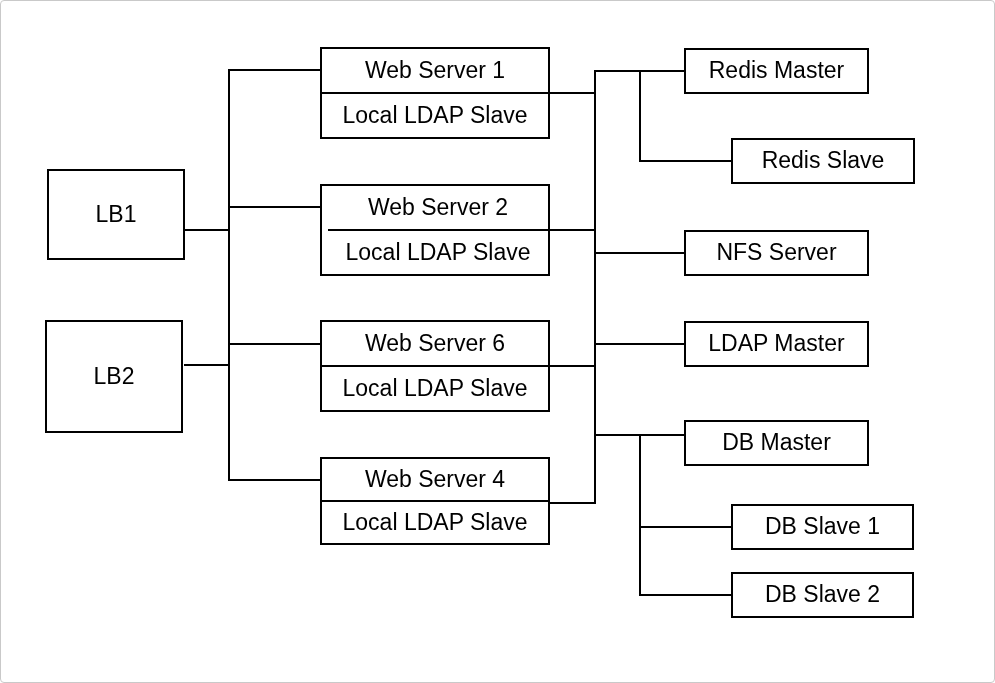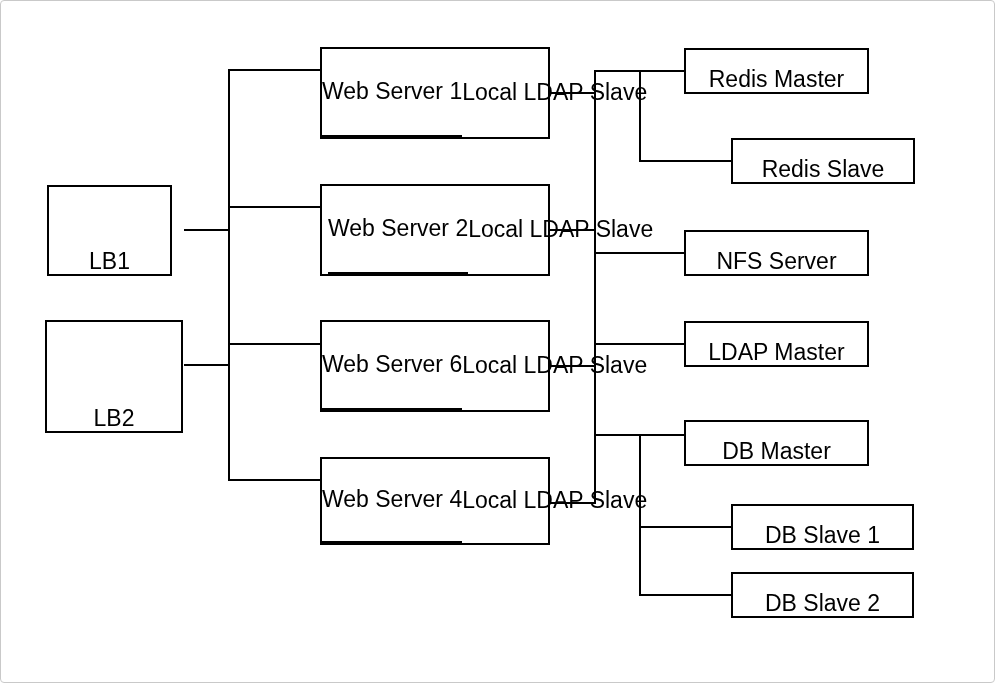--- a/index.html
+++ b/index.html
@@ -30,41 +30,42 @@
     stroke: var(--line-color, #000000);
     stroke-width: 2;
     fill: none;
   }
   .node {
     position: absolute;
     box-sizing: border-box;
     background: var(--box-fill, #ffffff);
     border: 2px solid var(--line-color, #000000);
     display: flex;
-    align-items: flex-end;
+    align-items: center;
     justify-content: center;
     font-size: 23px;
     line-height: 1.1;
     white-space: nowrap;
   }
   .node.stack {
+    flex-direction: column;
     align-items: stretch;
     justify-content: flex-start;
   }
   .cell {
     flex: 1;
     display: flex;
     align-items: center;
     justify-content: center;
   }
   .cell.top {
     border-bottom: 2px solid var(--line-color, #000000);
   }
   
-  #node-lb1          { left: 46px;  top: 184px; width: 125px; height: 91px; }
+  #node-lb1          { left: 46px;  top: 168px; width: 138px; height: 91px; }
   #node-lb2          { left: 44px;  top: 319px; width: 138px; height: 113px; }
   #node-ws1          { left: 319px; top: 46px;  width: 230px; height: 92px; }
   #node-ws2          { left: 319px; top: 183px; width: 230px; height: 92px; padding-left: 6px; }
   #node-ws3          { left: 319px; top: 319px; width: 230px; height: 92px; }
   #node-ws4          { left: 319px; top: 456px; width: 230px; height: 88px; }
   #node-redis-master { left: 683px; top: 47px;  width: 185px; height: 46px; }
   #node-redis-slave  { left: 730px; top: 137px; width: 184px; height: 46px; }
   #node-nfs-server   { left: 683px; top: 229px; width: 185px; height: 46px; }
   #node-ldap-master  { left: 683px; top: 320px; width: 185px; height: 46px; }
   #node-db-master    { left: 683px; top: 411px; width: 185px; height: 46px; margin-top: 8px; }

